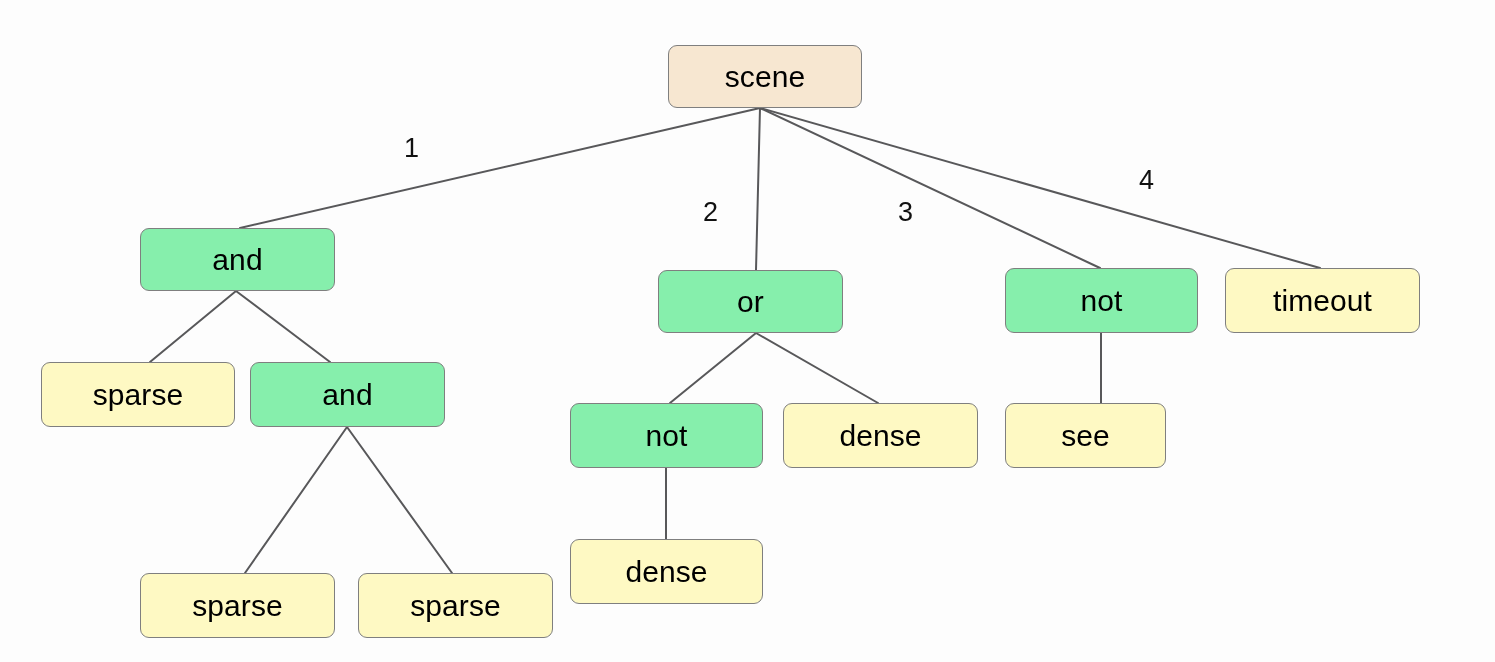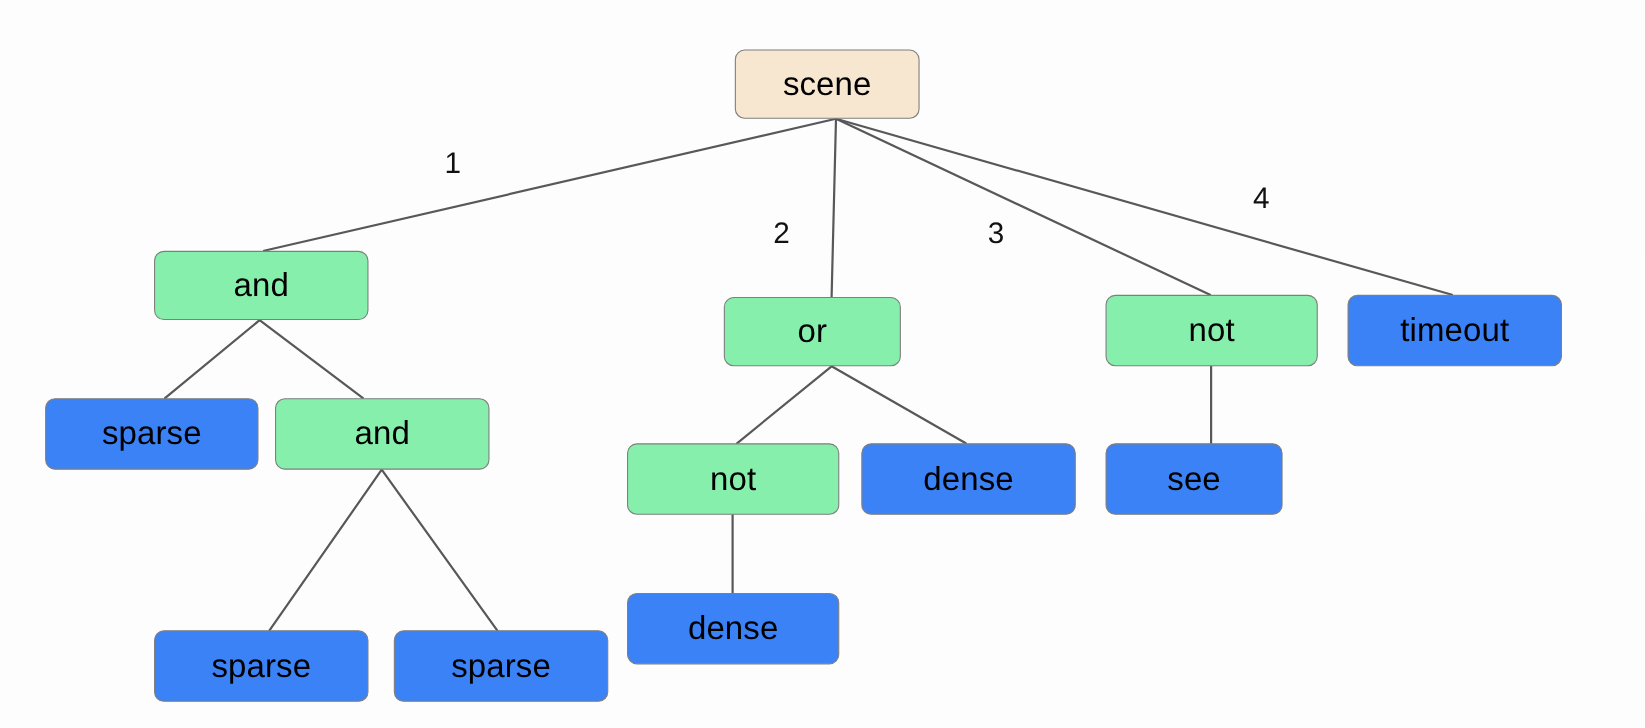--- a/index.html
+++ b/index.html
@@ -33,21 +33,21 @@
     align-items: center;
     justify-content: center;
     font-size: 30px;
     line-height: 1;
     color: #000000;
     letter-spacing: 0.1px;
     white-space: nowrap;
   }
   .node.root   { background: #f7e7d1; }
   .node.op     { background: #86efac; }
-  .node.leaf   { background: #3b82f6; }
+  .node.leaf   { background: #fef9c3; }
   .edge-label {
     position: absolute;
     font-size: 27px;
     line-height: 1;
     color: #111111;
     white-space: nowrap;
   }
 </style>
 </head>
 <body>
@@ -61,39 +61,39 @@
       <line x1="236" y1="291" x2="150" y2="362" stroke="#58585a" stroke-width="2" stroke-linecap="round"></line>
       <line x1="236" y1="291" x2="330" y2="362" stroke="#58585a" stroke-width="2" stroke-linecap="round"></line>
       <line x1="347" y1="427" x2="245" y2="573" stroke="#58585a" stroke-width="2" stroke-linecap="round"></line>
       <line x1="347" y1="427" x2="452" y2="573" stroke="#58585a" stroke-width="2" stroke-linecap="round"></line>
       <line x1="756" y1="333" x2="670" y2="403" stroke="#58585a" stroke-width="2" stroke-linecap="round"></line>
       <line x1="756" y1="333" x2="878" y2="403" stroke="#58585a" stroke-width="2" stroke-linecap="round"></line>
       <line x1="666" y1="468" x2="666" y2="539" stroke="#58585a" stroke-width="2" stroke-linecap="round"></line>
       <line x1="1101" y1="333" x2="1101" y2="403" stroke="#58585a" stroke-width="2" stroke-linecap="round"></line>
     </svg>
   <div id="node-layer">
-      <div class="node root" style="left: 668px; top: 45px; width: 168px; height: 63px;">
+      <div class="node root" style="left: 668px; top: 45px; width: 194px; height: 63px;">
         <span>scene</span>
       </div>
       <div class="node op" style="left: 140px; top: 228px; width: 195px; height: 63px;">
         <span>and</span>
       </div>
       <div class="node leaf" style="left: 41px; top: 362px; width: 194px; height: 65px;">
         <span>sparse</span>
       </div>
       <div class="node op" style="left: 250px; top: 362px; width: 195px; height: 65px;">
         <span>and</span>
       </div>
       <div class="node leaf" style="left: 140px; top: 573px; width: 195px; height: 65px;">
         <span>sparse</span>
       </div>
       <div class="node leaf" style="left: 358px; top: 573px; width: 195px; height: 65px;">
         <span>sparse</span>
       </div>
-      <div class="node op" style="left: 658px; top: 270px; width: 161px; height: 63px;">
+      <div class="node op" style="left: 658px; top: 270px; width: 185px; height: 63px;">
         <span>or</span>
       </div>
       <div class="node op" style="left: 570px; top: 403px; width: 193px; height: 65px;">
         <span>not</span>
       </div>
       <div class="node leaf" style="left: 783px; top: 403px; width: 195px; height: 65px;">
         <span>dense</span>
       </div>
       <div class="node leaf" style="left: 570px; top: 539px; width: 193px; height: 65px;">
         <span>dense</span>

